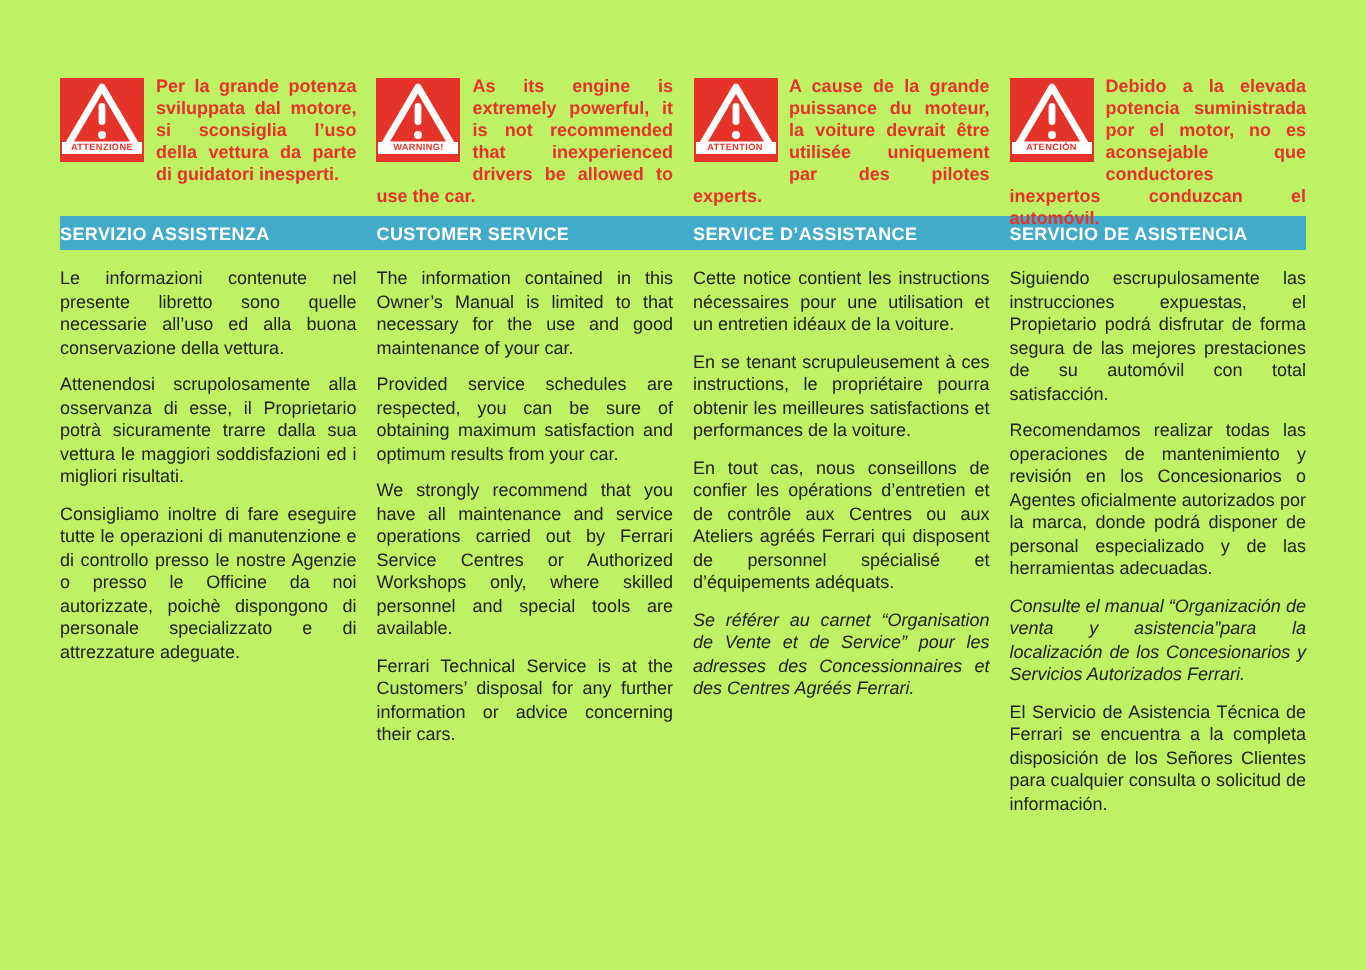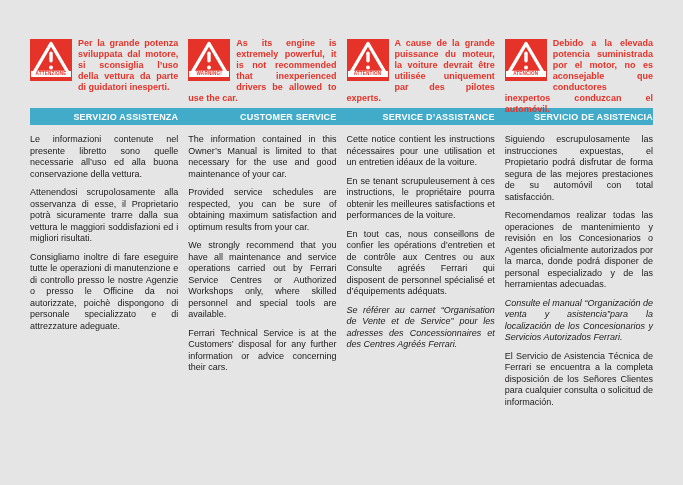--- a/index.html
+++ b/index.html
@@ -5,21 +5,21 @@
   html,body { margin:0; padding:0; background:#fff; }
   body {
     width:683px; height:485px; overflow:hidden;
     font-family:"Liberation Sans", sans-serif;
     -webkit-font-smoothing:antialiased;
   }
   .page {
     box-sizing:border-box;
     width:683px; height:485px;
     padding:38px 30px 20px 30px;
-    background:#e5e5e5;
+    background:#bef264;
   }
   .grid {
     display:grid;
     grid-template-columns:repeat(4,1fr);
     column-gap:10px;
   }
   
   .warnings { height:70px; }
   .warning {
     color:#e5332a;
@@ -54,21 +54,21 @@
     background:#41abc9;
     height:17px;
     align-items:center;
     margin:0 0 9px 0;
   }
   .header-cell {
     color:#fff;
     font-weight:bold;
     font-size:9px;
     letter-spacing:.2px;
-    text-align:right;
+    text-align:left;
     white-space:nowrap;
     overflow:hidden;
   }
   
   .col p {
     margin:0 0 7px 0;
     font-size:9px;
     line-height:11.5px;
     text-align:justify;
     color:#232021;
@@ -150,21 +150,21 @@
     <div class="col">
       <p>The information contained in this Owner’s Manual is limited to that necessary for the use and good maintenance of your car.</p>
       <p>Provided service schedules are respected, you can be sure of obtaining maximum satisfaction and optimum results from your car.</p>
       <p>We strongly recommend that you have all maintenance and service operations carried out by Ferrari Service Centres or Authorized Workshops only, where skilled personnel and special tools are available.</p>
       <p>Ferrari Technical Service is at the Customers’ disposal for any further information or advice concerning their cars.</p>
     </div>
 
     <div class="col">
       <p>Cette notice contient les instructions nécessaires pour une utilisation et un entretien idéaux de la voiture.</p>
       <p>En se tenant scrupuleusement à ces instructions, le propriétaire pourra obtenir les meilleures satisfactions et performances de la voiture.</p>
-      <p>En tout cas, nous conseillons de confier les opérations d’entretien et de contrôle aux Centres ou aux Consulte agréés Ferrari qui disposent de personnel spécialisé et d’équipements adéquats.</p>
+      <p>En tout cas, nous conseillons de confier les opérations d’entretien et de contrôle aux Centres ou aux Ateliers agréés Ferrari qui disposent de personnel spécialisé et d’équipements adéquats.</p>
       <p class="em">Se référer au carnet “Organisation de Vente et de Service” pour les adresses des Concessionnaires et des Centres Agréés Ferrari.</p>
     </div>
 
     <div class="col">
       <p>Siguiendo escrupulosamente las instrucciones expuestas, el Propietario podrá disfrutar de forma segura de las mejores prestaciones de su automóvil con total satisfacción.</p>
       <p>Recomendamos realizar todas las operaciones de mantenimiento y revisión en los Concesionarios o Agentes oficialmente autorizados por la marca, donde podrá disponer de personal especializado y de las herramientas adecuadas.</p>
       <p class="em">Consulte el manual “Organización de venta y asistencia”para la localización de los Concesionarios y Servicios Autorizados Ferrari.</p>
       <p>El Servicio de Asistencia Técnica de Ferrari se encuentra a la completa disposición de los Señores Clientes para cualquier consulta o solicitud de información.</p>
     </div>
 

